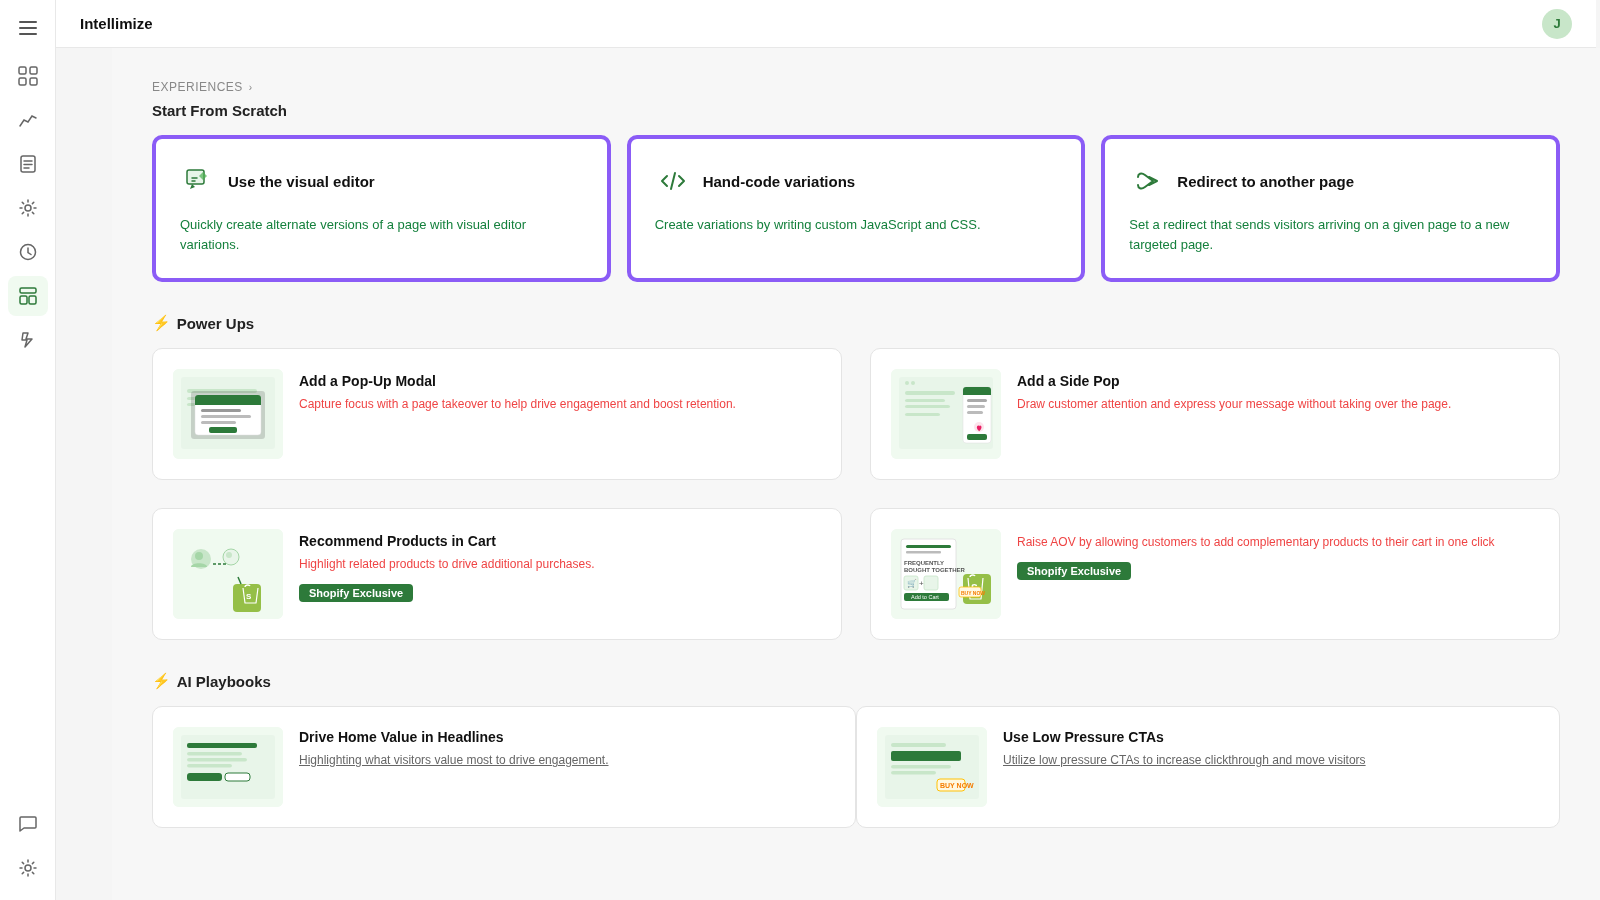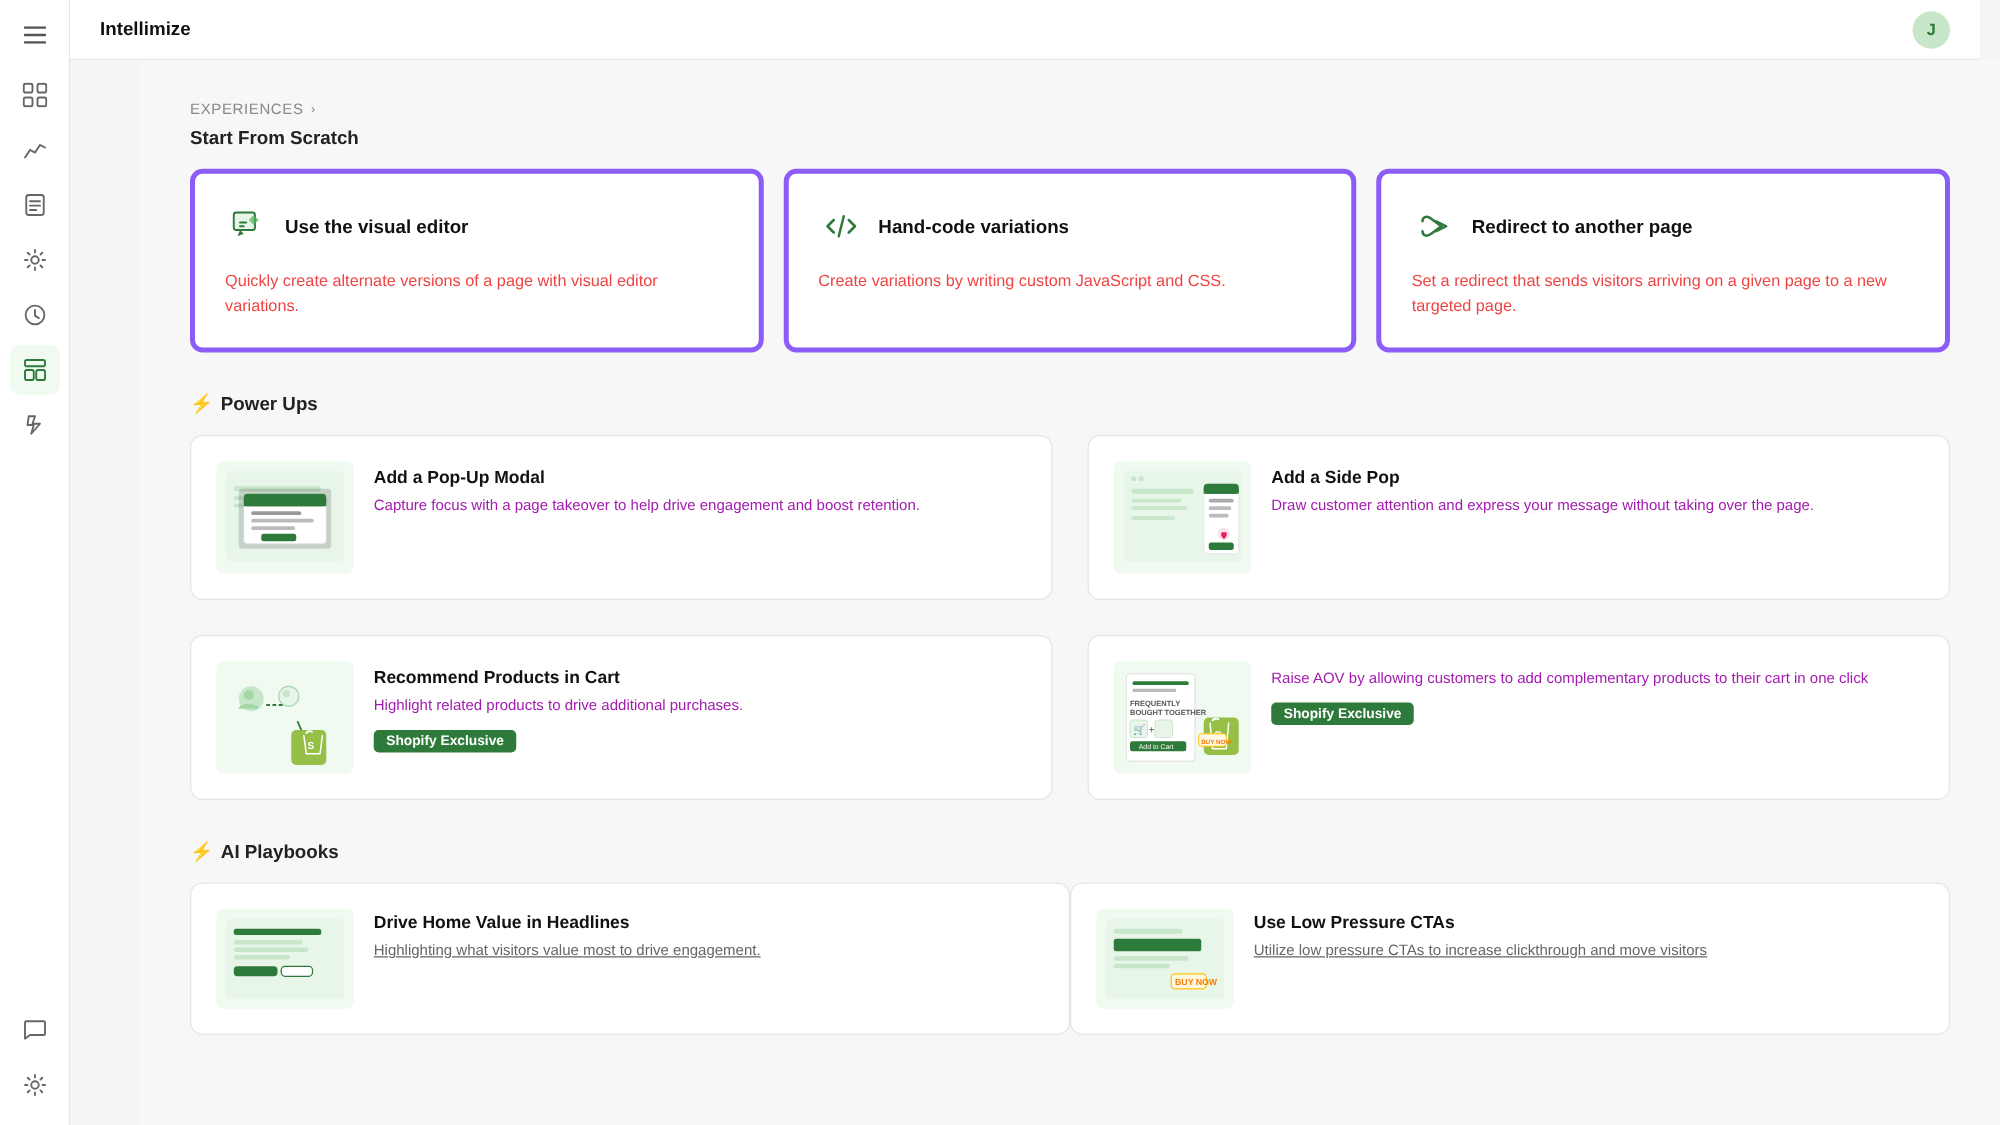--- a/index.html
+++ b/index.html
@@ -38,21 +38,21 @@
       font-size: 18px;
     }
     .sidebar-item.active { background: #f0faf0; color: #2d7a3a; }
     .sidebar-spacer { flex: 1; }
 
     
     .topbar {
       position: absolute;
       top: 0;
       left: 56px;
-      right: 16px;
+      right: 4px;
       height: 48px;
       background: #fff;
       border-bottom: 1px solid #e8e8e8;
       display: flex;
       align-items: center;
       padding: 0 24px;
       gap: 12px;
       z-index: 10;
     }
     .topbar-logo-text {
@@ -149,21 +149,21 @@
       font-size: 20px;
       color: #2d7a3a;
     }
     .option-card-title {
       font-size: 15px;
       font-weight: 600;
       color: #111;
     }
     .option-card-desc {
       font-size: 13px;
-      color: #ef4444;
+      color: #15803d;
       line-height: 1.5;
     }
 
     
     .powerups-grid {
       display: grid;
       grid-template-columns: 1fr 1fr;
       gap: 28px;
       margin-bottom: 32px;
     }
@@ -197,21 +197,21 @@
       padding-top: 4px;
     }
     .powerup-title {
       font-size: 14px;
       font-weight: 600;
       color: #111;
       margin-bottom: 6px;
     }
     .powerup-desc {
       font-size: 12px;
-      color: #a21caf;
+      color: #ef4444;
       line-height: 1.5;
       margin-bottom: 10px;
     }
     .badge-shopify {
       display: inline-block;
       background: #2d7a3a;
       color: #fff;
       font-size: 11px;
       font-weight: 600;
       padding: 3px 10px;

